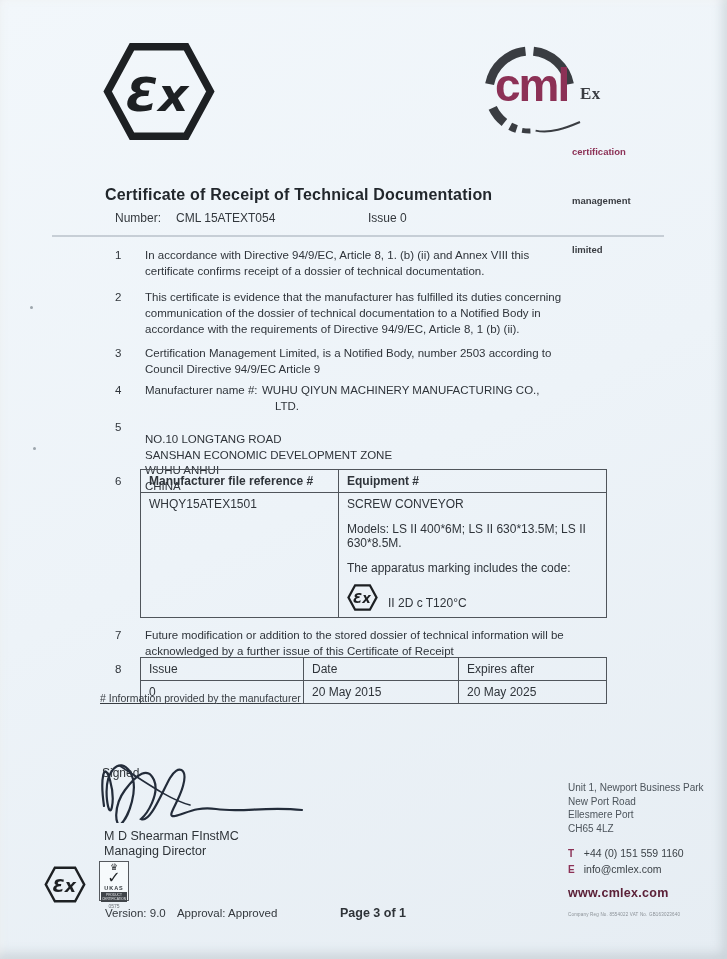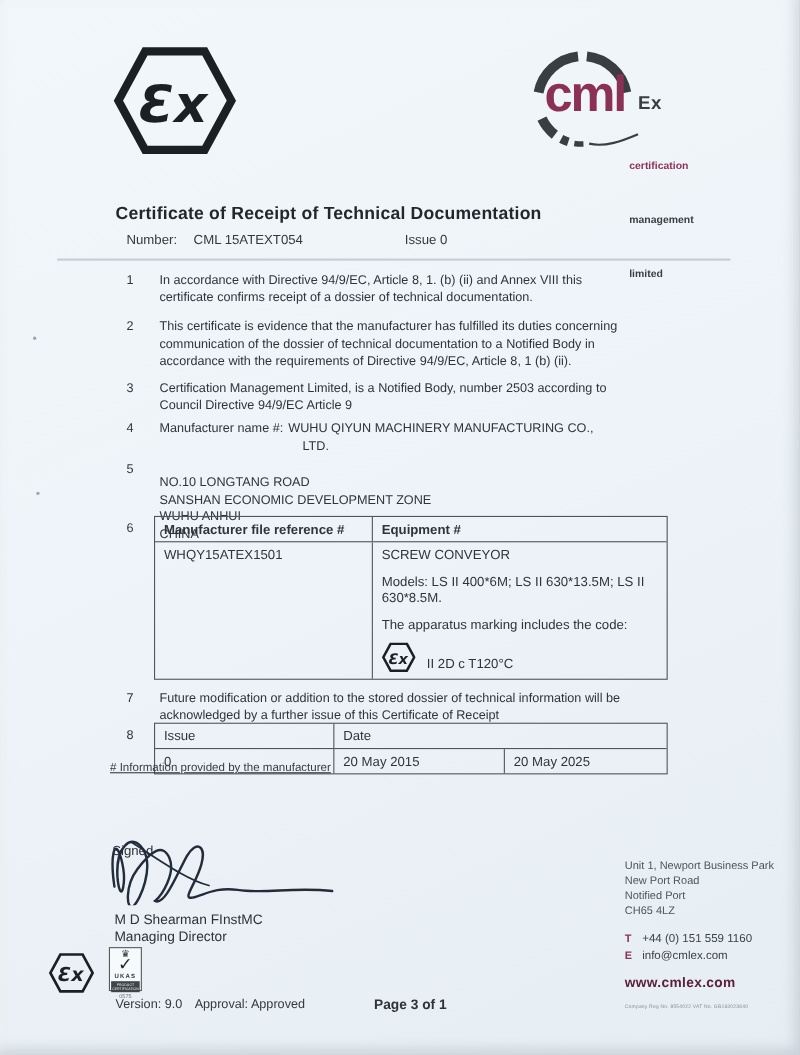--- a/index.html
+++ b/index.html
@@ -9,21 +9,21 @@
     box-shadow:inset -4px -5px 12px rgba(95,108,120,.22), inset 2px 2px 6px rgba(255,255,255,.6);
     font-family:"Liberation Sans","DejaVu Sans",sans-serif;color:#2e3338;
   }
   .abs{position:absolute;}
   .nowrap{white-space:nowrap;}
   
   .hex-stroke{fill:none;stroke:#1d2023;stroke-linejoin:miter;}
   .hex-glyph{font-family:"DejaVu Sans","Liberation Sans",sans-serif;font-weight:bold;font-style:italic;fill:#1d2023;}
   .cml-arc{fill:none;stroke:#3a3d42;}
   .cml-word{font-size:46px;line-height:34px;font-weight:bold;color:#8c3156;letter-spacing:-2px;}
-  .cml-ex{font-size:17px;font-weight:bold;color:#3a3d42;letter-spacing:.5px;}
+  .cml-ex{font-size:17px;font-weight:bold;color:#3a3d42;letter-spacing:.5px;font-family:Liberation Serif, serif;}
   .cml-tag{font-size:9.5px;line-height:11px;font-weight:bold;margin-top:38px;}
   .tag-maroon{color:#8c3156;}
   .tag-dark{color:#3a3d42;}
   
   .title{font-size:16px;font-weight:bold;color:#22272c;letter-spacing:.2px;}
   .meta{font-size:12px;color:#33383d;}
   .rule{height:2px;background:rgba(148,160,170,.45);}
   
   .clause{display:flex;font-size:11.5px;line-height:16px;color:#2f343a;}
   .clause .num{width:30px;flex:none;}
@@ -165,20 +165,21 @@
     </div>
   </div>
 
   <div class="abs clause" style="left:115px;top:661px;">
     <div class="num">8</div>
   </div>
   <div class="abs tbl" style="left:140px;top:657px;width:465px;">
     <div class="trow">
       <div class="tcell" style="width:162px;">Issue</div>
       <div class="tcell bord-l" style="width:155px;">Date</div>
+      <div class="tcell bord-l" style="flex:1;">Expires after</div>
     </div>
     <div class="trow bord-t">
       <div class="tcell" style="width:162px;">0</div>
       <div class="tcell bord-l" style="width:155px;">20 May 2015</div>
       <div class="tcell bord-l" style="flex:1;">20 May 2025</div>
     </div>
   </div>
 
   <div class="abs" style="left:100px;top:692px;font-size:10.5px;color:#383d42;text-decoration:underline;"># Information provided by the manufacturer</div>
 
@@ -206,21 +207,21 @@
 
   <div class="abs foot-small" style="left:105px;top:907px;">
     <span>Version: 9.0</span>
     <span style="margin-left:8px;">Approval: Approved</span>
   </div>
   <div class="abs bold" style="left:340px;top:906px;font-size:12.5px;">Page 3 of 1</div>
 
   <div class="abs contact" style="left:568px;top:781px;width:155px;">
     <div>Unit 1, Newport Business Park</div>
     <div>New Port Road</div>
-    <div>Notified Port</div>
+    <div>Ellesmere Port</div>
     <div>CH65 4LZ</div>
     <div style="margin-top:12px;">
       <span class="lab">T</span>
       <span class="val">+44 (0) 151 559 1160</span>
     </div>
     <div style="margin-top:2px;">
       <span class="lab">E</span>
       <span class="val">info@cmlex.com</span>
     </div>
     <div class="web" style="margin-top:11px;">www.cmlex.com</div>

